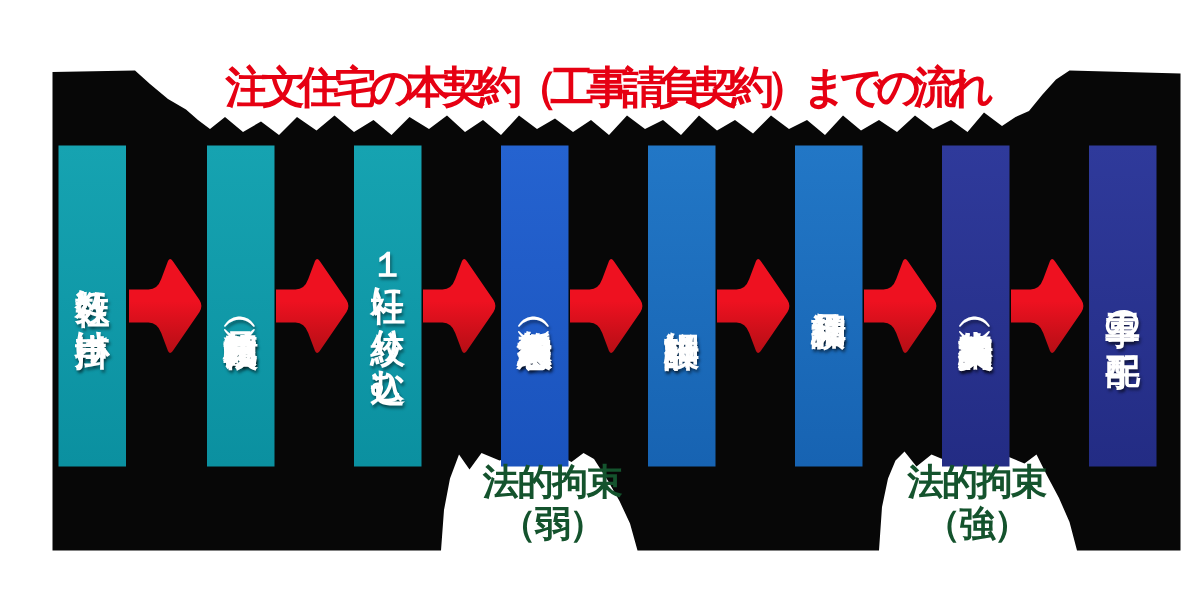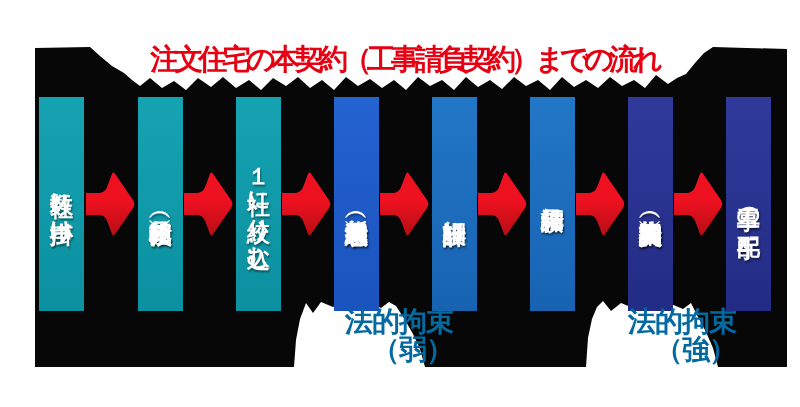--- a/index.html
+++ b/index.html
@@ -21,22 +21,22 @@
     letter-spacing:0.5px;text-shadow:1px 2px 2px rgba(0,0,0,0.40);
     white-space:nowrap;
   }
   .teal  {background:linear-gradient(180deg,#16a3b1 0%,#0b90a0 100%);}
   .royal {background:linear-gradient(180deg,#2563d0 0%,#1a53bd 100%);}
   .medium{background:linear-gradient(180deg,#2277c6 0%,#1763b2 100%);}
   .navy  {background:linear-gradient(180deg,#2f3a9b 0%,#232c84 100%);}
   .arrow{position:absolute;top:164px;width:50px;height:80px;}
   .note{
     position:absolute;top:308px;width:170px;
-    text-align:right;color:#0369a1;font-weight:bold;
-    font-size:28px;line-height:28px;letter-spacing:-1px;white-space:nowrap;
+    text-align:center;color:#14532d;font-weight:bold;
+    font-size:24px;line-height:28px;letter-spacing:-1px;white-space:nowrap;
   }
   .note-weak{left:283px;}
   .note-strong{left:566px;}
 </style>
 </head>
 <body>
 
 <div class="stage">
 
   <svg class="bg-svg" viewBox="0 0 800 407" xmlns="http://www.w3.org/2000/svg" aria-hidden="true">

